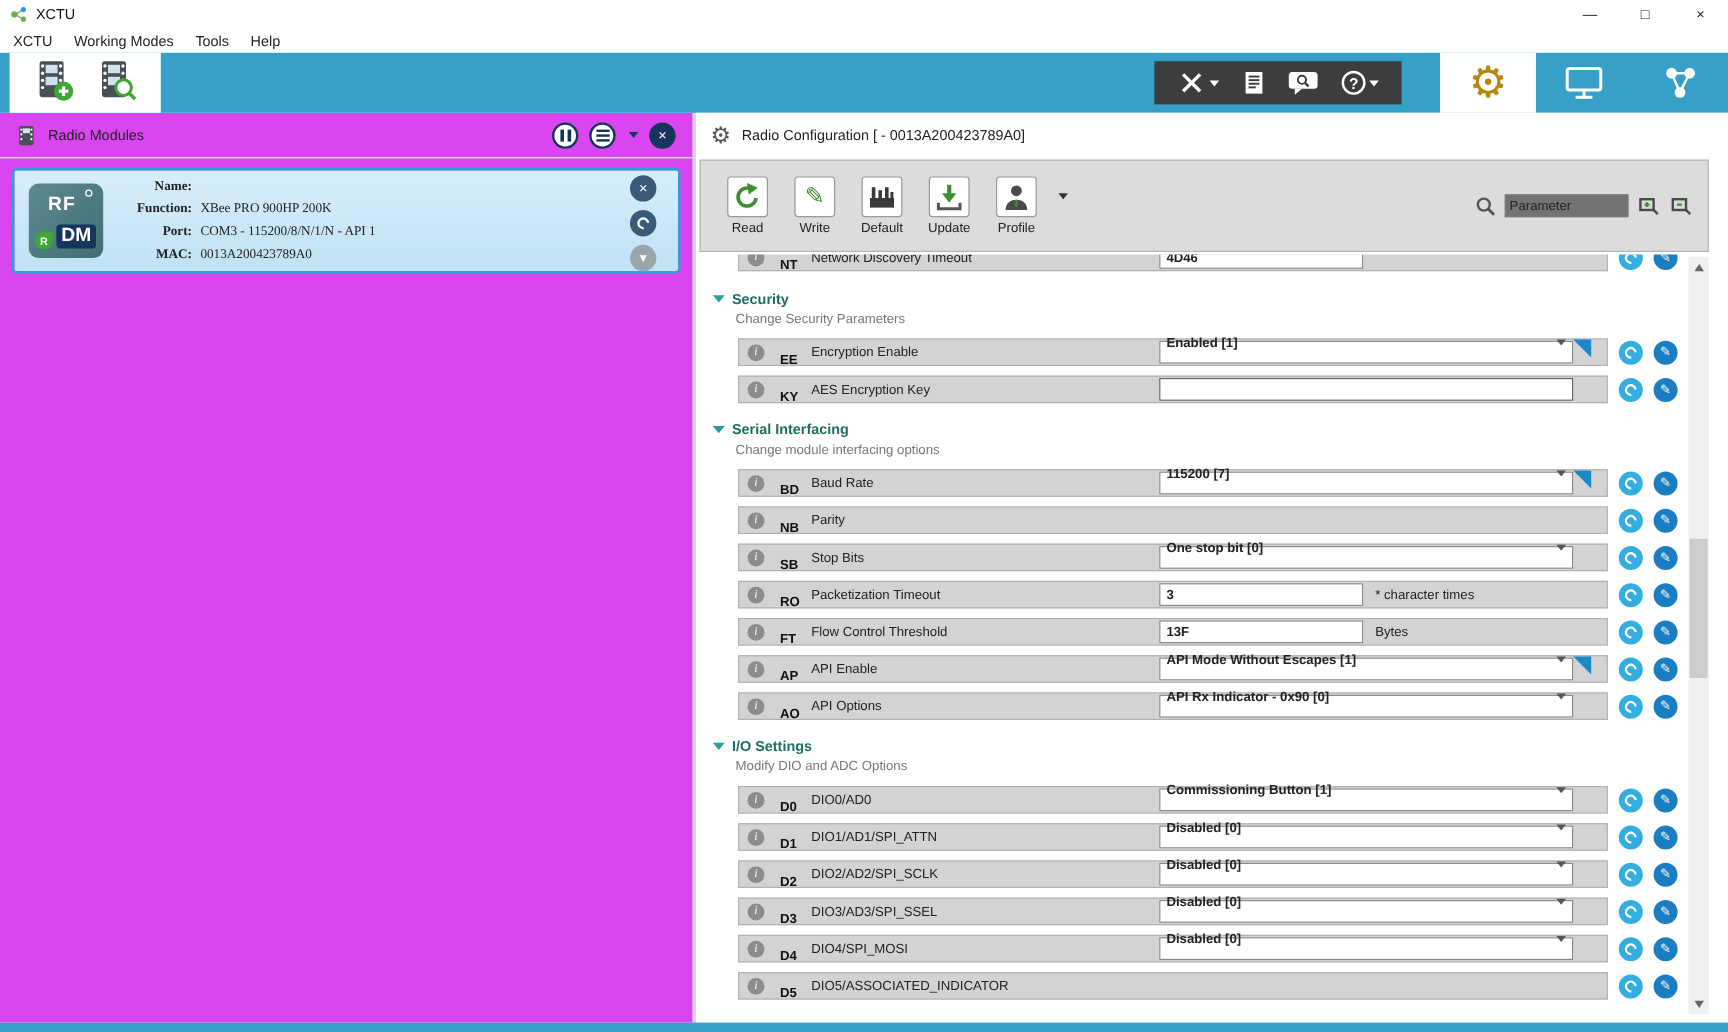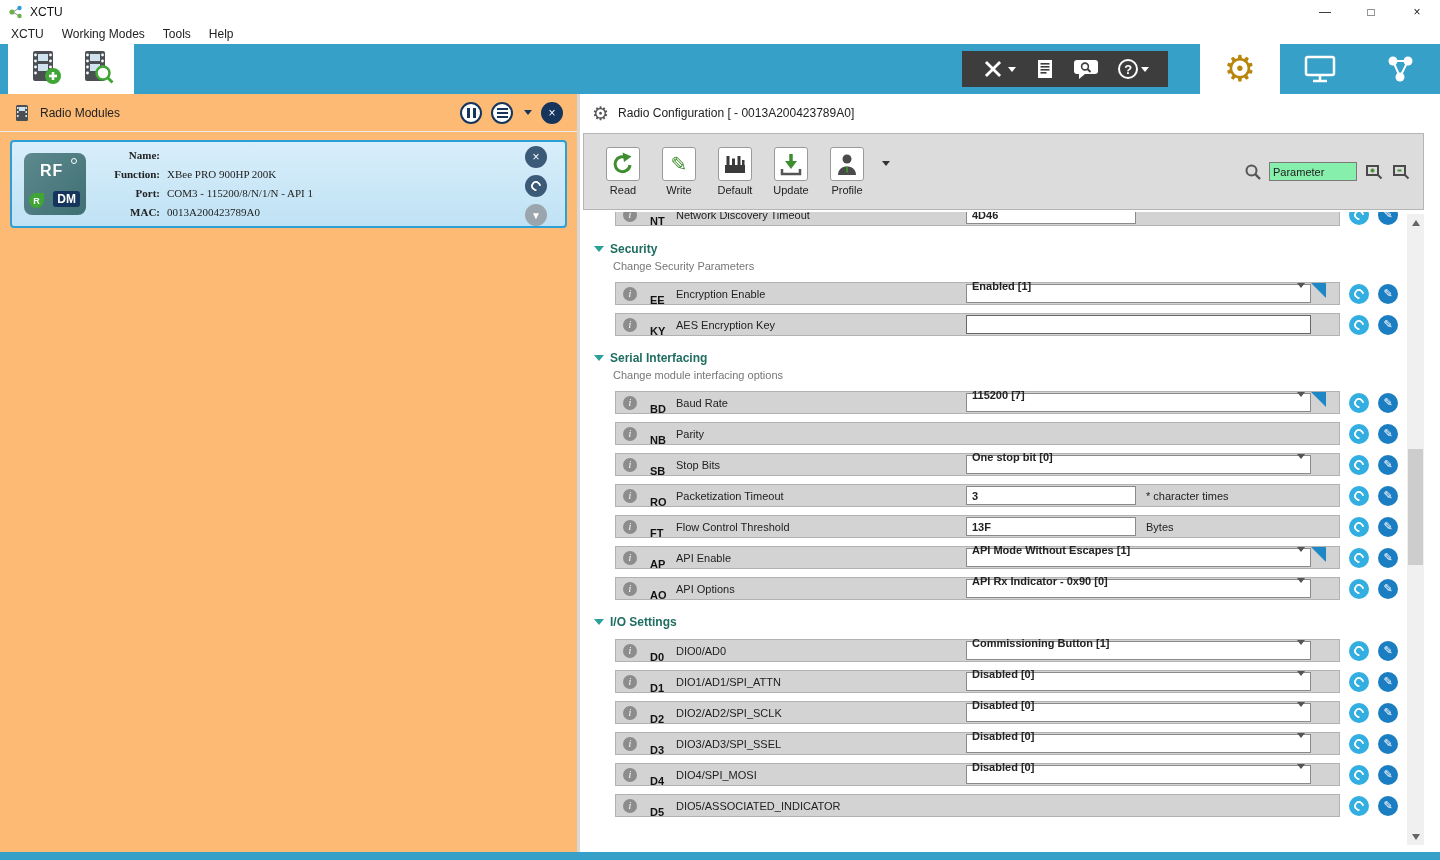--- a/index.html
+++ b/index.html
@@ -27,38 +27,38 @@
   .tb-tabs { position: absolute; right: 0; top: 0; height: 50px; display: flex; }
   .tb-tab { width: 80px; height: 50px; display: flex; align-items: center; justify-content: center; }
   .tb-tab.active { background: #fff; }
   .gear-glyph-big { font-size: 36px; line-height: 1; color: #B8860B; }
 
   
   .main { display: flex; height: 758px; }
   .statusbar { height: 8px; background: #36A0C9; }
 
   
-  .left-panel { width: 580px; border-right: 3px solid #d8d8d8; background: #fdba74; display: flex; flex-direction: column; }
+  .left-panel { width: 580px; border-right: 3px solid #d8d8d8; background: #d946ef; display: flex; flex-direction: column; }
   .lp-header { height: 38px; display: flex; align-items: center; padding: 0 14px 0 12px; border-bottom: 1px solid #ececec; }
   .lp-title { font-size: 12px; color: #222; margin-left: 8px; }
   .lp-actions { margin-left: auto; display: flex; align-items: center; gap: 9px; }
   .hdr-circle { width: 22px; height: 22px; border-radius: 50%; border: 2px solid #16355c; background: #fff; display: flex; align-items: center; justify-content: center; }
   .hdr-circle.dark { background: #16355c; border-color: #16355c; color: #fff; font-size: 12px; }
   .pbars { display: flex; gap: 3px; }
   .pbars i { width: 3px; height: 10px; background: #16355c; display: block; }
   .hlines { display: flex; flex-direction: column; gap: 2px; }
   .hlines i { width: 11px; height: 2px; background: #16355c; display: block; }
   .mini-caret-d { width: 0; height: 0; border-left: 4px solid transparent; border-right: 4px solid transparent; border-top: 5px solid #16355c; margin-left: 2px; }
 
   .module-card { margin: 8px 10px; height: 88px; border: 2px solid #2D9FD6; border-radius: 4px;
     background: linear-gradient(180deg, #d9eefb, #bfe2f4); display: flex; align-items: center; position: relative; }
   .mod-icon { width: 62px; height: 62px; margin: 0 12px 0 12px; border-radius: 8px;
     background: linear-gradient(135deg, #5d898d, #3f6f74); position: relative; color: #fff; flex: none; }
   .mod-icon .rf { position: absolute; top: 9px; left: 16px; font-weight: bold; font-size: 16px; letter-spacing: 1px; }
-  .mod-icon .dm { position: absolute; bottom: 8px; right: 6px; background: #16355c; border-radius: 3px; padding: 1px 4px; font-weight: bold; font-size: 12px; }
+  .mod-icon .dm { position: absolute; bottom: 8px; right: 6px; background: #16355c; border-radius: 3px; padding: 1px 4px; font-weight: bold; font-size: 16px; }
   .mod-icon .leaf { position: absolute; bottom: 7px; left: 5px; width: 15px; height: 15px; background: #3fa535; border-radius: 50% 0 50% 50%; color: #fff; font-size: 9px; font-weight: bold; display: flex; align-items: center; justify-content: center; }
   .mod-icon .ant { position: absolute; top: 5px; right: 9px; width: 6px; height: 6px; border: 1px solid #fff; border-radius: 50%; }
   .mod-fields { font-size: 11px; color: #222; }
   .mf-row { display: flex; line-height: 19px; font-family: Liberation Serif, serif; }
   .mf-label { width: 62px; text-align: right; font-weight: bold; margin-right: 7px; }
   .mod-actions { position: absolute; right: 18px; top: 4px; display: flex; flex-direction: column; gap: 7px; }
   .mod-btn { width: 22px; height: 22px; border-radius: 50%; background: #3a5a78; color: #fff; display: flex; align-items: center; justify-content: center; font-size: 12px; }
   .mod-btn.gray { background: #9aa5ad; font-size: 10px; }
   .arc { display: inline-block; width: 10px; height: 10px; border: 2px solid #fff; border-radius: 50%; border-right-color: transparent; transform: rotate(40deg); }
 
@@ -69,21 +69,21 @@
   .rp-title { font-size: 12px; color: #222; }
 
   .config-toolbar { margin: 1px 16px 0 3px; height: 77px; background: #dcdcdc; border: 1px solid #b5b5b5;
     display: flex; align-items: center; padding: 0 12px; }
   .ct-btn { width: 54px; display: flex; flex-direction: column; align-items: center; gap: 3px; margin-right: 2px; }
   .ct-tile { width: 34px; height: 34px; background: #fff; border: 1px solid #9a9a9a; border-radius: 3px; display: flex; align-items: center; justify-content: center; }
   .ct-label { font-size: 11px; color: #222; }
   .g-pencil { font-size: 20px; color: #3E8E2F; line-height: 1; }
   .ct-caret { width: 0; height: 0; border-left: 4px solid transparent; border-right: 4px solid transparent; border-top: 5px solid #333; margin: 0 0 16px 6px; }
   .ct-search { margin-left: auto; display: flex; align-items: center; gap: 7px; }
-  .search-input { width: 88px; height: 19px; border: 1px solid #7a7a7a; background: #86efac; font-size: 11px; padding: 0 3px; color: #222; font-family: inherit; }
+  .search-input { width: 103px; height: 19px; border: 1px solid #7a7a7a; background: #737373; font-size: 11px; padding: 0 3px; color: #222; font-family: inherit; }
   .ct-mini { width: 20px; height: 20px; display: flex; align-items: center; justify-content: center; }
 
   
   .param-list { flex: 1; overflow: hidden; padding-top: 2px; }
   .partial-clip { height: 15px; overflow: hidden; }
   .partial-clip .param-line { margin-top: -9px; margin-bottom: 0; }
   .param-line { display: flex; align-items: center; margin: 0 0 8px 35px; }
   .param-row { width: 725px; height: 23px; background: #d3d3d3; border: 1px solid #b2b2b2; position: relative; display: flex; align-items: center; flex: none; }
   .info-icon { width: 14px; height: 14px; border-radius: 50%; background: #8c8c8c; color: #fff; font-size: 10px; font-style: italic;
     font-family: "Liberation Serif", serif; display: flex; align-items: center; justify-content: center; margin-left: 7px; flex: none; }
@@ -580,20 +580,21 @@
             <span class="arc"></span>
           </span>
     <span class="act write">✎</span>
   </div>
 
   <div class="section-header">
     <div class="sec-title">
       <span class="sec-caret"></span>
       <span class="sec-name">I/O Settings</span>
     </div>
+    <div class="sec-desc">Modify DIO and ADC Options</div>
   </div>
 
   <div class="param-line">
     <div class="param-row">
       <span class="info-icon">i</span>
       <span class="p-code">D0</span>
       <span class="p-label">DIO0/AD0</span>
       <div class="p-control dropdown">
         <span class="val">Commissioning Button [1]</span>
         <span class="dd-caret"></span>

